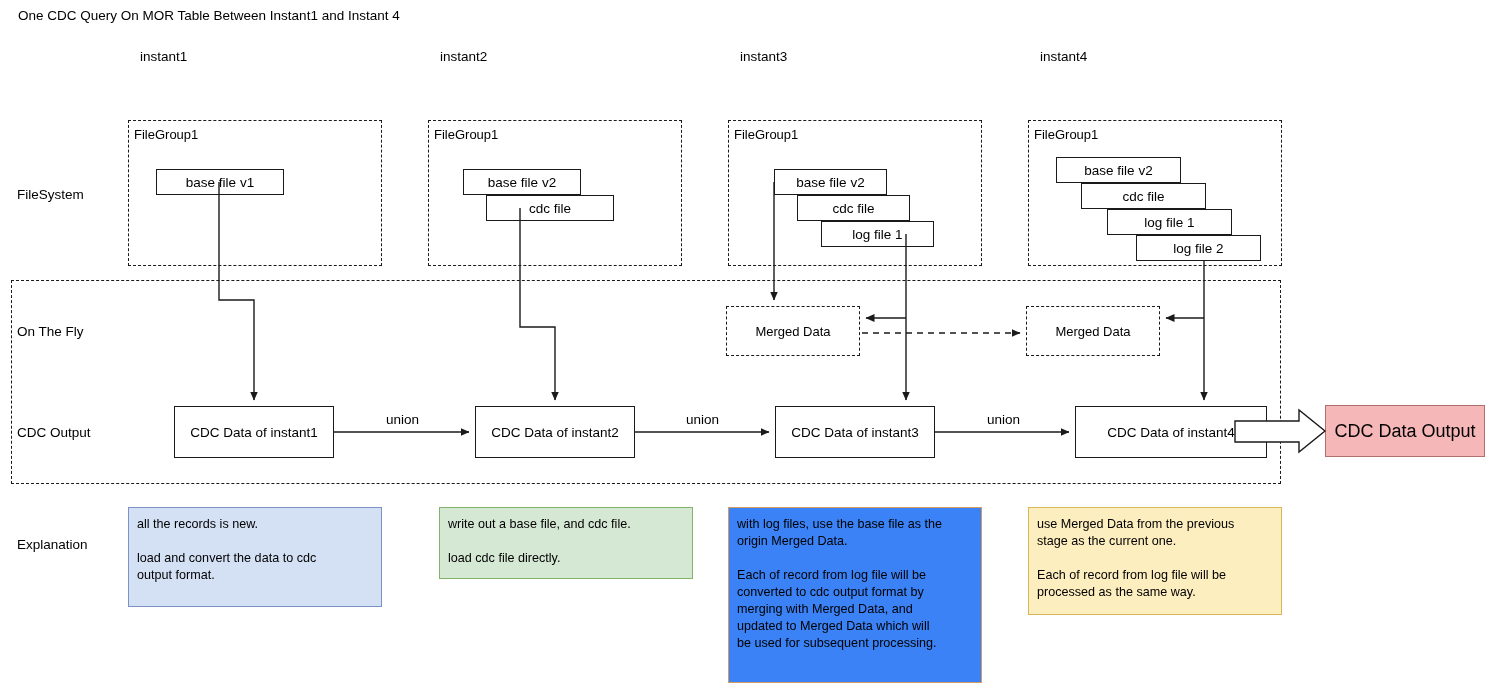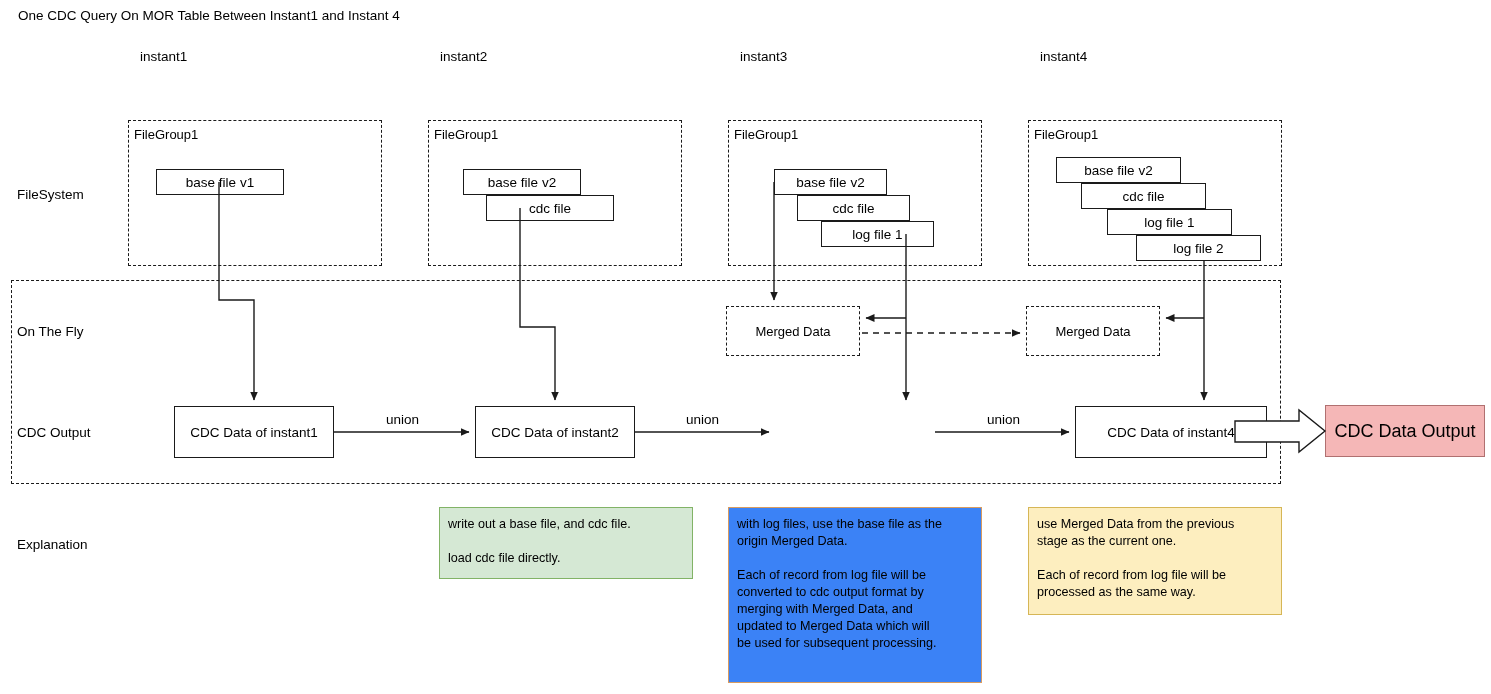--- a/index.html
+++ b/index.html
@@ -153,28 +153,33 @@
     <div class="abs file-box" style="left:52px; top:62px; width:125px;">cdc file</div>
     <div class="abs file-box" style="left:78px; top:88px; width:125px;">log file 1</div>
     <div class="abs file-box" style="left:107px; top:114px; width:125px;">log file 2</div>
   </div>
 
   <div class="abs merged-box" style="left:726px; width:134px;">Merged Data</div>
   <div class="abs merged-box" style="left:1026px; width:134px;">Merged Data</div>
 
   <div class="abs cdc-box" style="left:174px; width:160px;">CDC Data of instant1</div>
   <div class="abs cdc-box" style="left:475px; width:160px;">CDC Data of instant2</div>
+  <div class="abs cdc-box" style="left:775px; width:160px;">CDC Data of instant3</div>
   <div class="abs cdc-box" style="left:1075px; width:192px;">CDC Data of instant4</div>
 
   <div class="abs union-label" style="left:386px">union</div>
   <div class="abs union-label" style="left:686px">union</div>
   <div class="abs union-label" style="left:987px">union</div>
 
   <div class="abs output-box">CDC Data Output</div>
 
+  <div class="abs exp-box" style="left:128px; width:254px; height:100px; background:#d4e1f5; border-color:#7b93c4;">all the records is new.
+
+load and convert the data to cdc
+output format.</div>
   <div class="abs exp-box" style="left:428px; width:254px; height:72px; background:#d5e8d4; border-color:#82b366;margin-left:11px;">write out a base file, and cdc file.
 
 load cdc file directly.</div>
   <div class="abs exp-box" style="left:728px; width:254px; height:176px; background:#3b82f6; border-color:#d79b60;">with log files, use the base file as the
 origin Merged Data.
 
 Each of record from log file will be
 converted to cdc output format by
 merging with Merged Data, and
 updated to Merged Data which will

